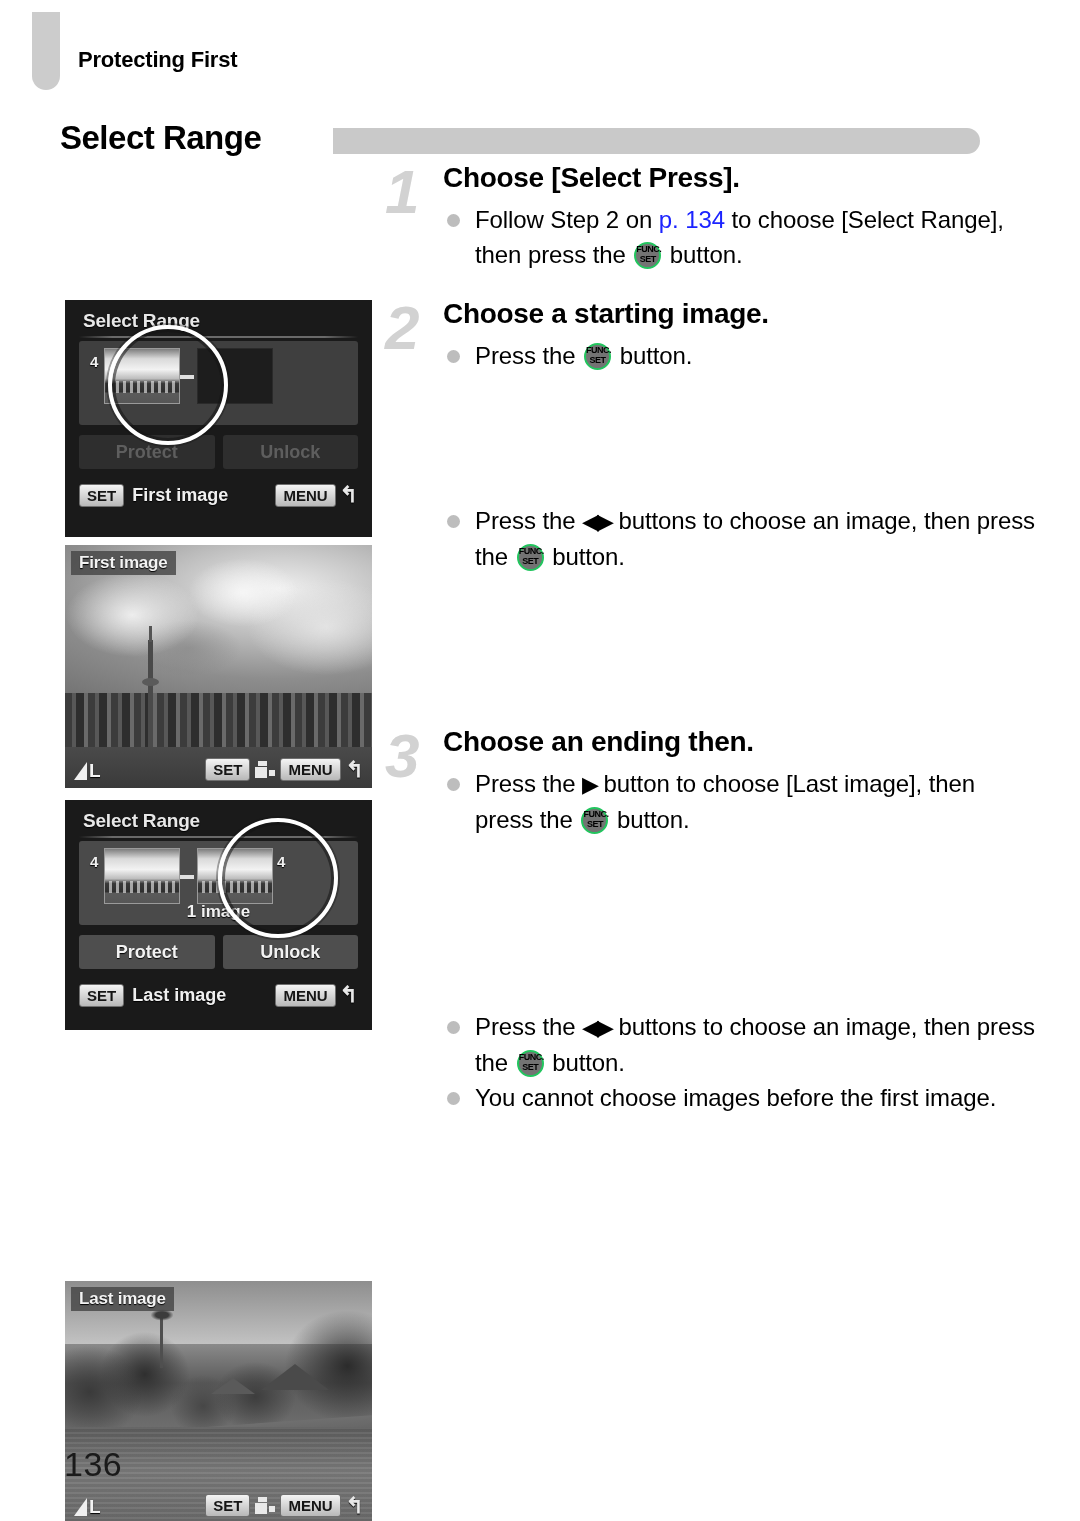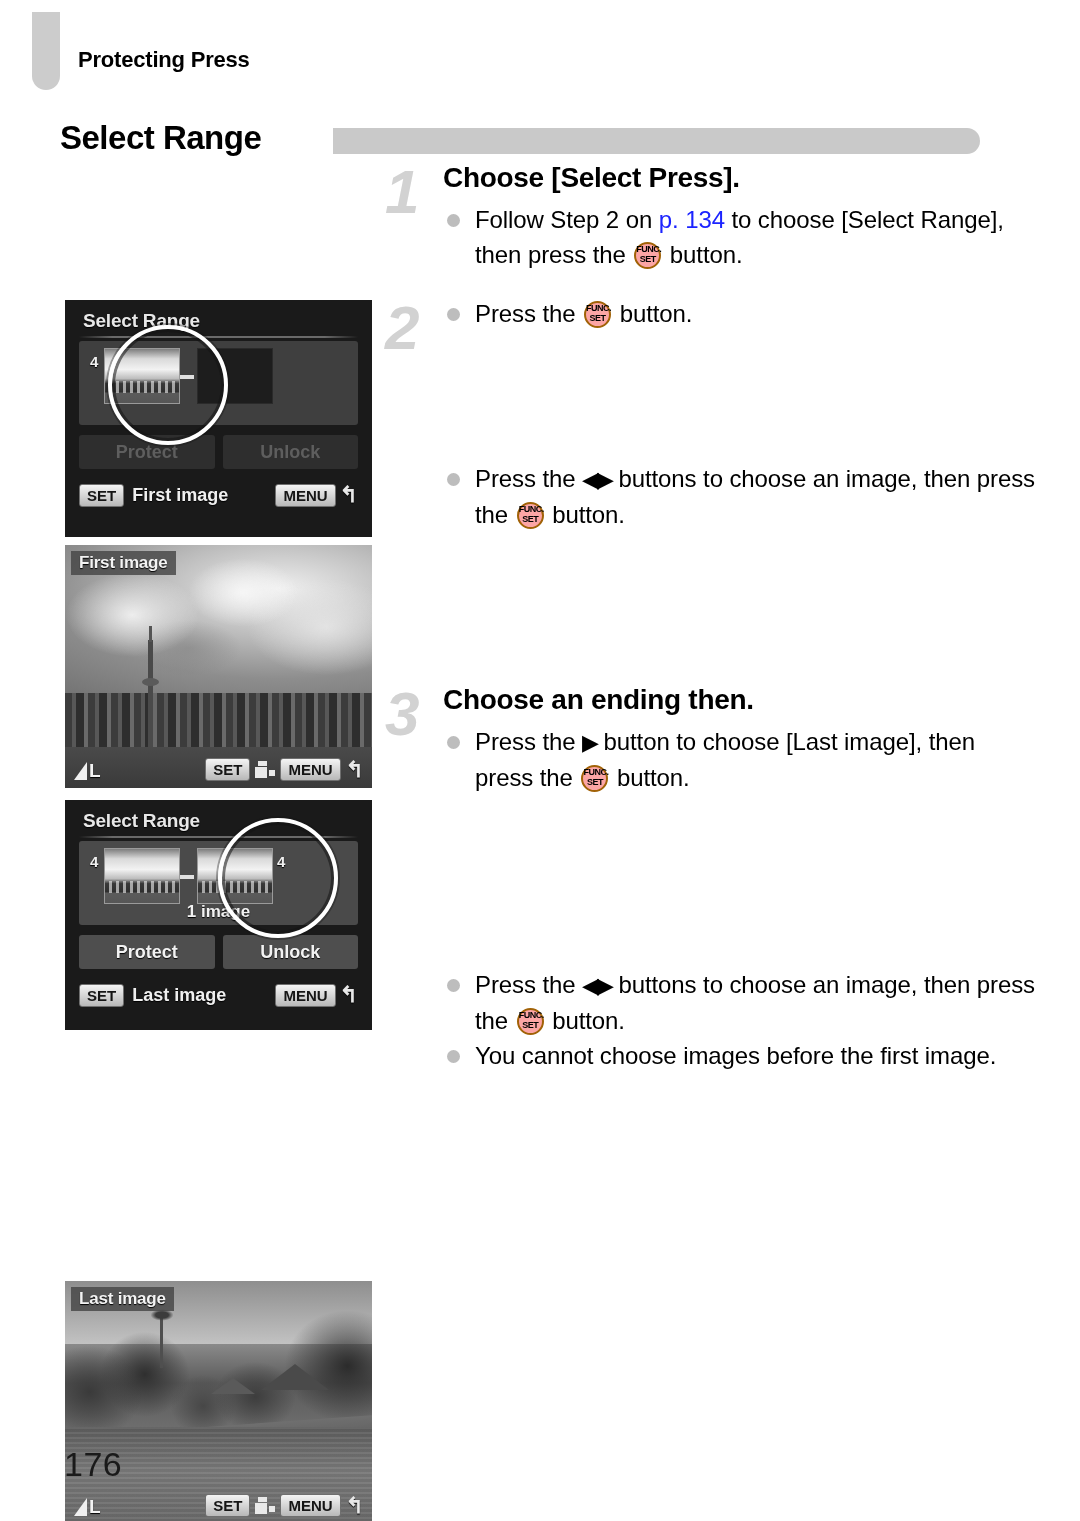--- a/index.html
+++ b/index.html
@@ -111,26 +111,26 @@
   }
   .bullet.nogap { margin-top: -2px; }
 
   .pagelink { color: #1c24ff; }
 
   
   .funcset {
     display: inline-block;
     width: 27px;
     height: 27px;
-    border: 2px solid #a16207;
+    border: 2px solid #22c55e;
     border-radius: 50%;
     vertical-align: -6px;
     position: relative;
     margin: 0 2px;
-    background: #fca5a5;
+    background: #737373;
   }
   .funcset i {
     position: absolute;
     left: 0; right: 0;
     font-style: normal;
     font-weight: bold;
     text-align: center;
     color: #000;
     font-family: "Liberation Sans", sans-serif;
   }
@@ -472,39 +472,40 @@
     bottom: 37px;
     font-size: 34px;
     color: #1a1a1a;
     letter-spacing: 0.5px;
   }
 </style>
 </head>
 <body>
 
 <div class="side-tab"></div>
-<div class="chapter-title">Protecting Press</div>
+<div class="chapter-title">Protecting First</div>
 
 <div class="section-head">
   <div class="label">Select Range</div>
   <div class="rule"></div>
 </div>
 
 <div class="steps">
 
   <div class="step">
     <div class="step-num">1</div>
     <div class="step-title">Choose [Select Press].</div>
     <div class="bullet-list">
       <div class="bullet"><span>Follow Step 2 on </span><span class="pagelink">p. 134</span><span> to choose [Select Range], then press the </span><span class="funcset"><i class="t">FUNC.</i><i class="b">SET</i></span><span> button.</span></div>
     </div>
   </div>
 
   <div class="step" style="margin-top:24px;">
     <div class="step-num">2</div>
+    <div class="step-title">Choose a starting image.</div>
     <div class="bullet-list">
       <div class="bullet"><span>Press the </span><span class="funcset"><i class="t">FUNC.</i><i class="b">SET</i></span><span> button.</span></div>
       <div class="gap-a"></div>
       <div class="bullet"><span>Press the </span><span class="arrows">◀▶</span><span> buttons to choose an image, then press the </span><span class="funcset"><i class="t">FUNC.</i><i class="b">SET</i></span><span> button.</span></div>
     </div>
   </div>
 
   <div class="step" style="margin-top:150px;">
     <div class="step-num">3</div>
     <div class="step-title">Choose an ending then.</div>
@@ -616,13 +617,13 @@
     <span class="print-icon">
         <span class="body"></span>
         <span class="top"></span>
         <span class="dot"></span>
       </span>
     <span class="badge">MENU</span>
     <span class="return-arrow">↰</span>
   </div>
 </div>
 
-<div class="page-number">176</div>
+<div class="page-number">136</div>
 
 </body></html>

